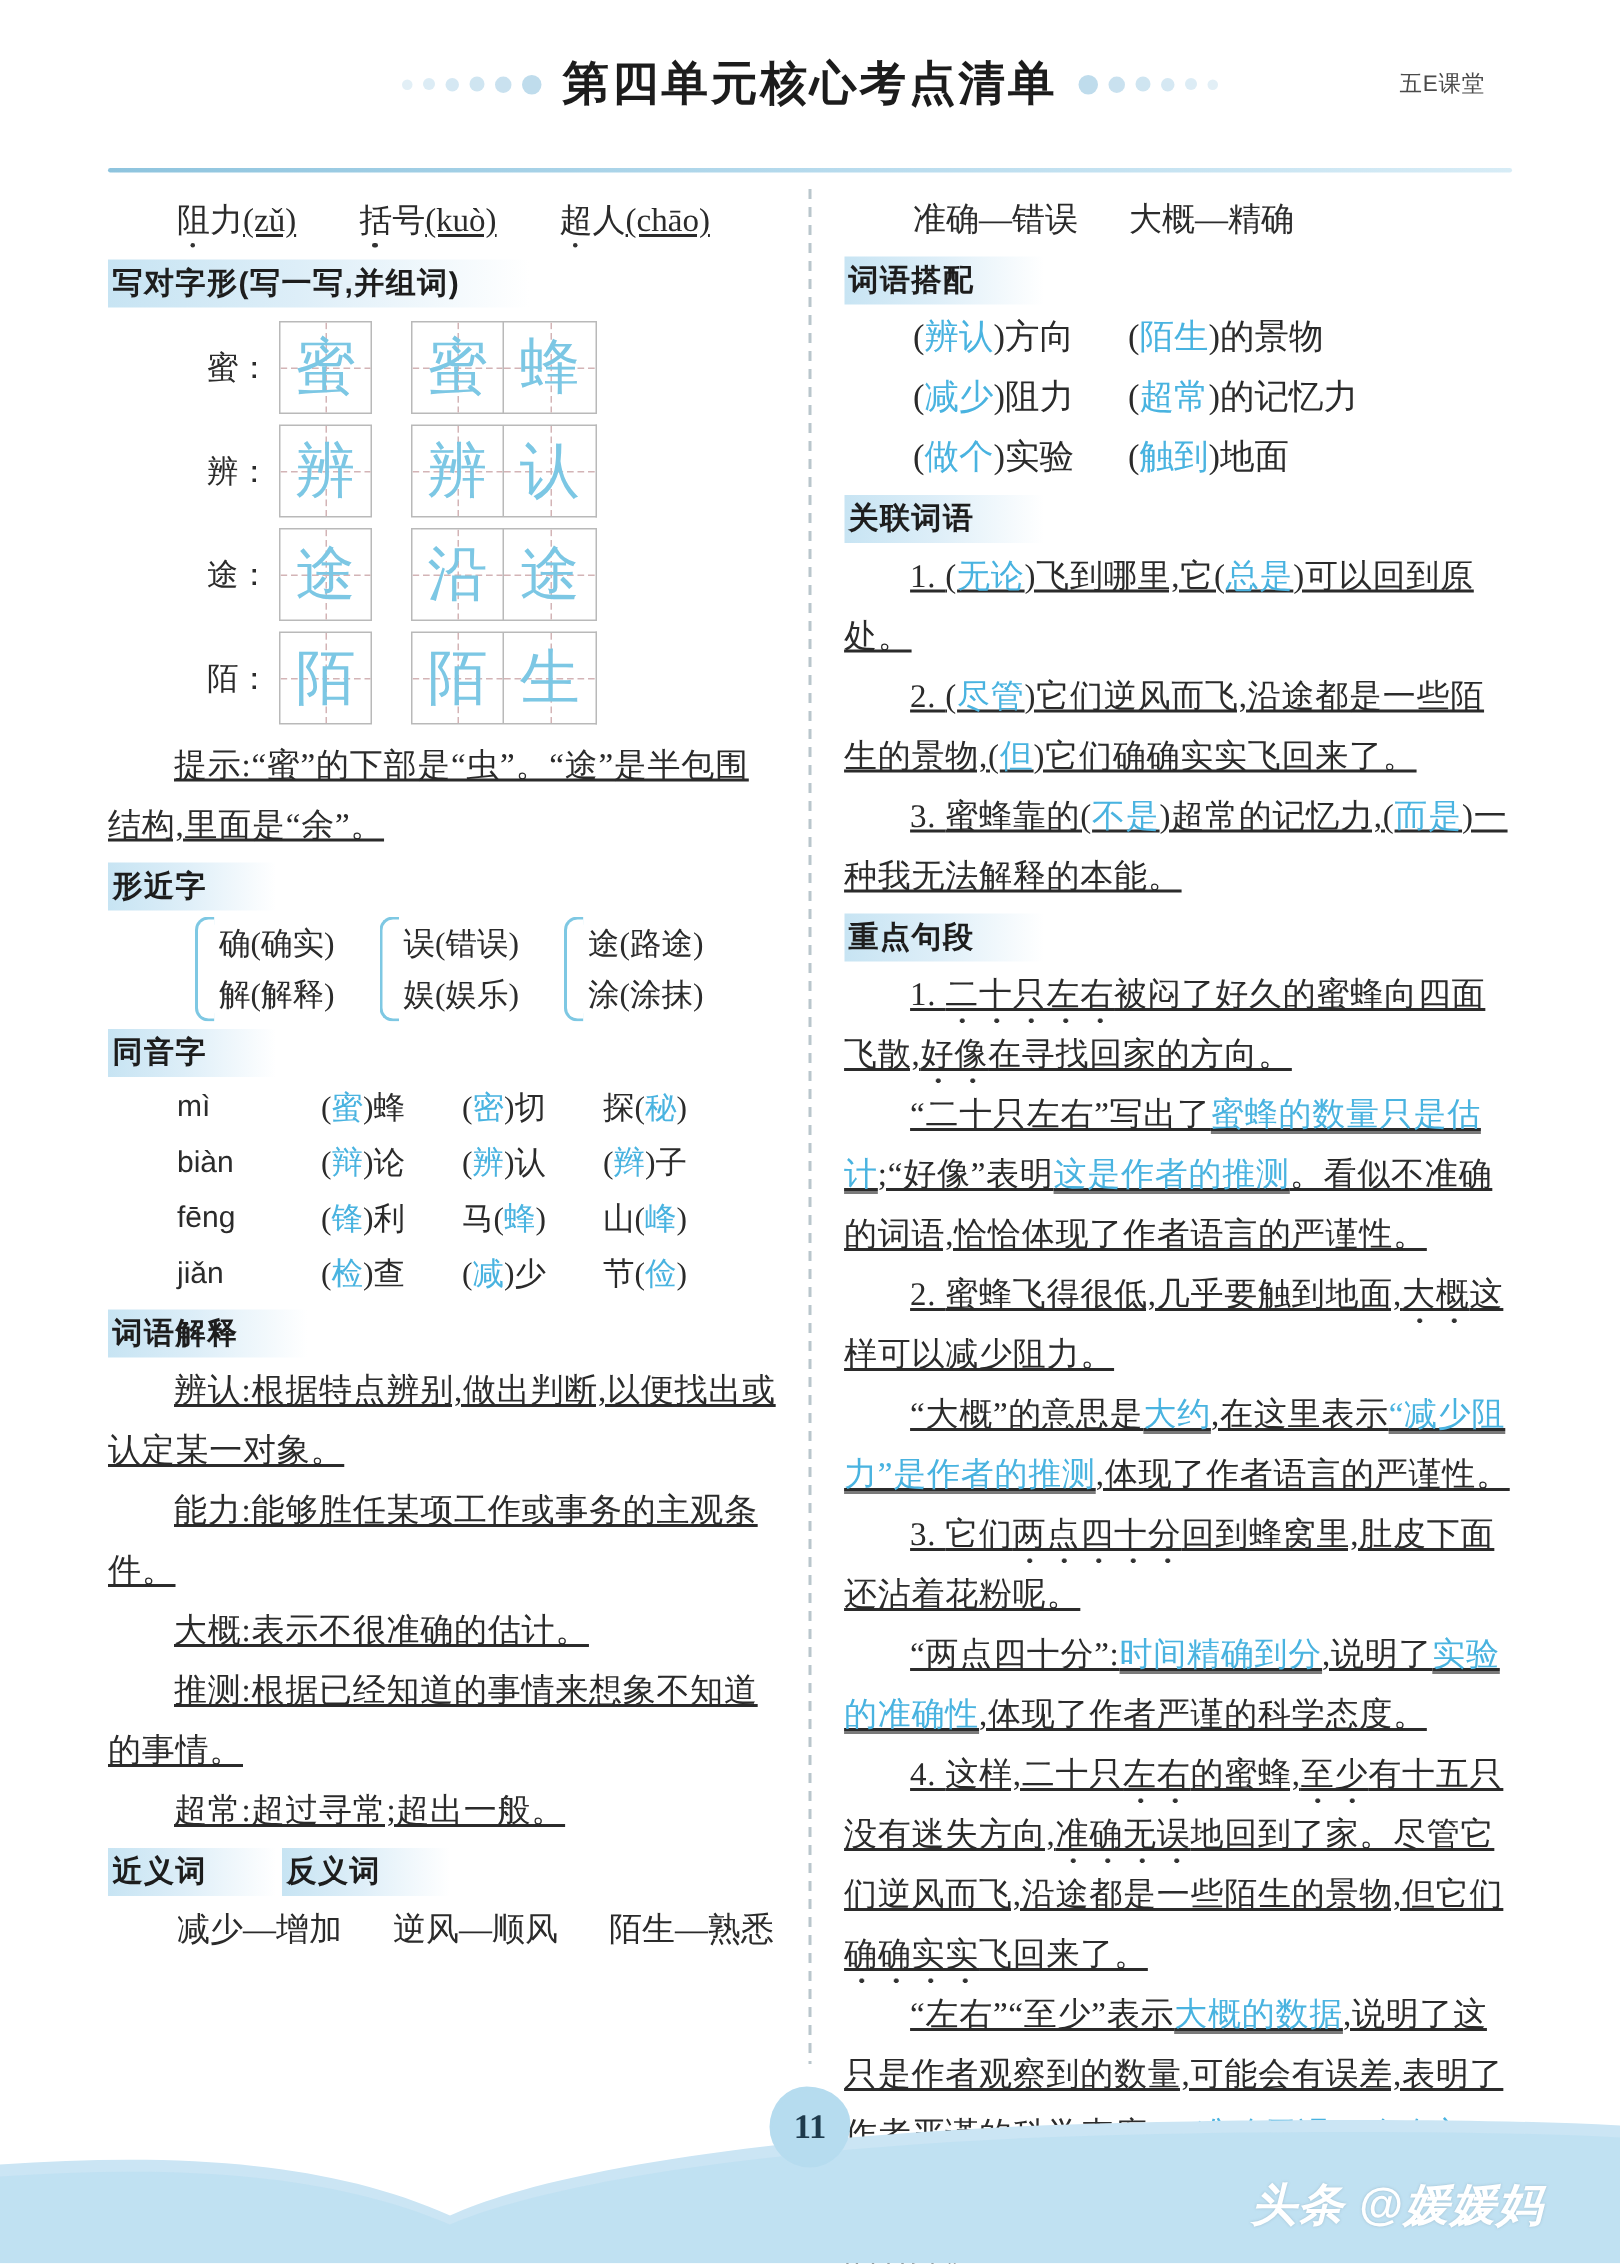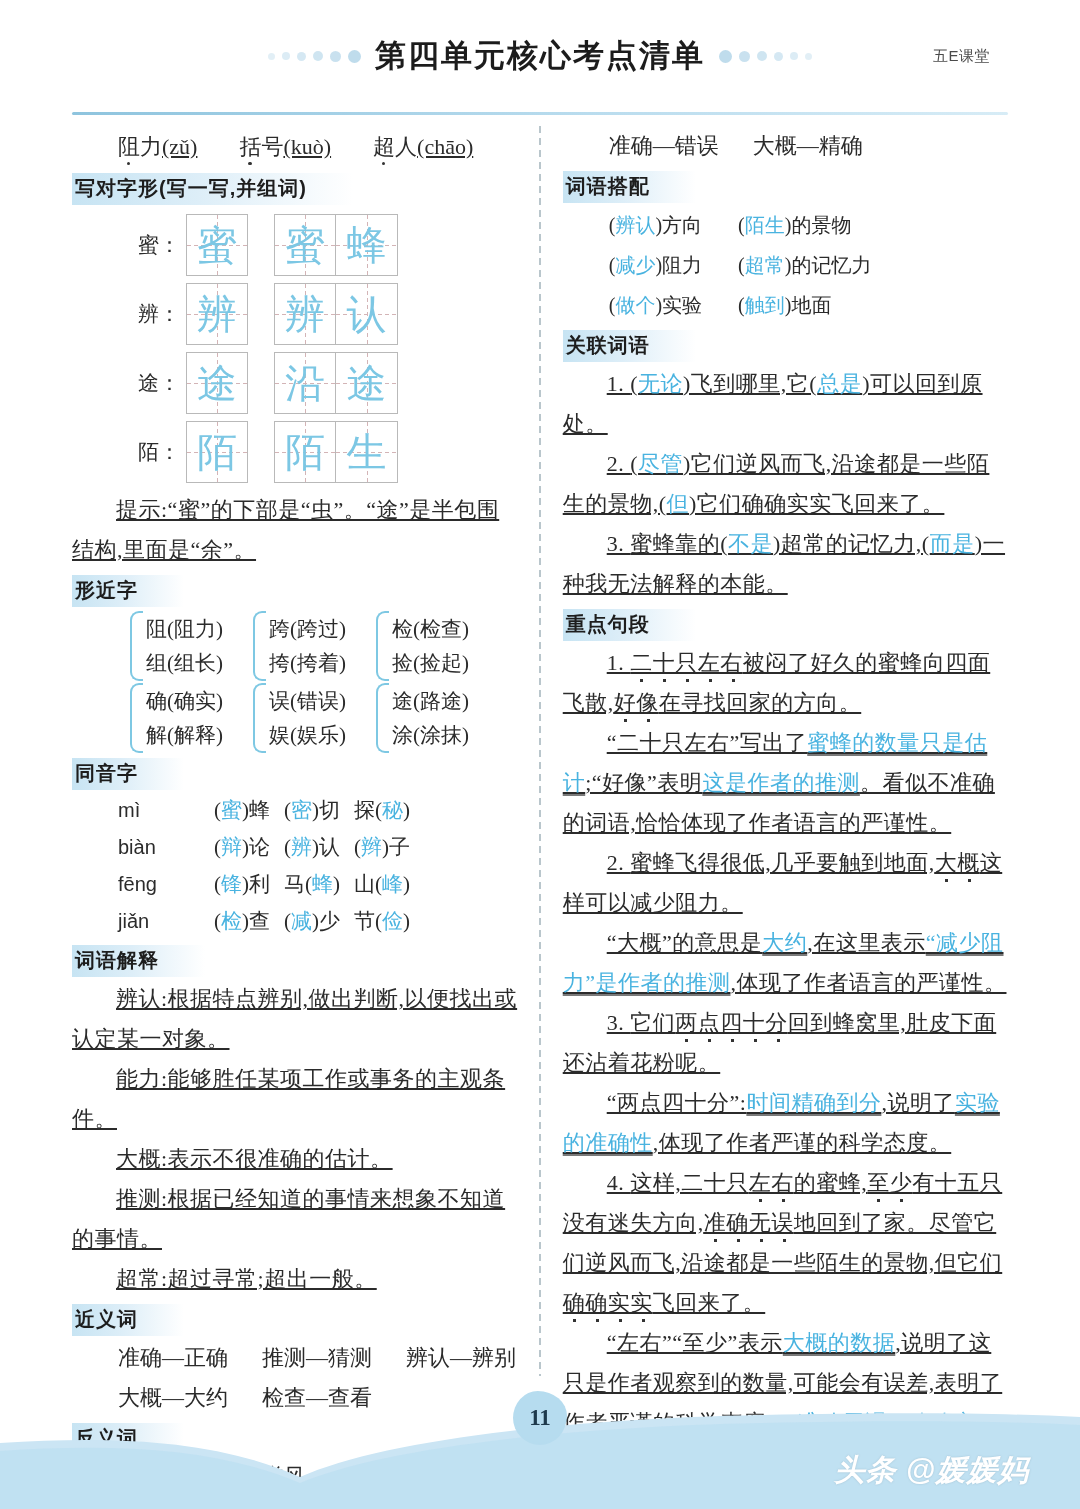--- a/index.html
+++ b/index.html
@@ -117,25 +117,25 @@
   .bgroup{display:flex;align-items:center;}
   .brace{
     width:11px;height:66px;margin-right:3px;
     border:2.5px solid #7ec8e3;border-right:0;
     border-radius:9px 0 0 9px;
   }
   .bitems div{font-size:21px;line-height:34px;white-space:nowrap;}
   
   .ty-row{display:flex;padding-left:46px;font-size:21px;line-height:37px;}
   .ty-py{width:96px;font-family:"Liberation Sans",sans-serif;font-size:20px;}
-  .ty-items{display:flex;gap:14px;}
+  .ty-items{display:flex;gap:38px;}
   
   .pairs{padding-left:46px;font-size:22px;line-height:40px;display:flex;gap:34px;}
   
-  .colloc{padding-left:46px;font-size:20px;line-height:40px;display:flex;gap:36px;}
+  .colloc{padding-left:46px;font-size:23px;line-height:40px;display:flex;gap:36px;}
   
   .footer-wave{
     position:absolute;left:0;bottom:0;width:1080px;height:118px;overflow:hidden;
   }
   .page-badge{
     position:absolute;left:50%;transform:translateX(-50%);bottom:64px;
     width:54px;height:54px;z-index:5;
     display:flex;align-items:center;justify-content:center;
   }
   .page-badge .scallop{
@@ -253,43 +253,20 @@
             <div class="tz">
               <span>生</span>
             </div>
           </div>
         </div>
       </div>
 
     <div class="line indent" style="margin-top:6px;">提示:“蜜”的下部是“虫”。“途”是半包围结构,里面是“余”。</div>
 
     <div class="sect-head">形近字</div>
-    <div id="braceWrap1" class="brace-wrap">
-        <div class="bgroup">
-          <div class="brace"></div>
-          <div class="bitems">
-            <div>阻(阻力)</div>
-            <div>组(组长)</div>
-          </div>
-        </div>
-        <div class="bgroup">
-          <div class="brace"></div>
-          <div class="bitems">
-            <div>跨(跨过)</div>
-            <div>挎(挎着)</div>
-          </div>
-        </div>
-        <div class="bgroup">
-          <div class="brace"></div>
-          <div class="bitems">
-            <div>检(检查)</div>
-            <div>捡(捡起)</div>
-          </div>
-        </div>
-      </div>
     <div id="braceWrap2" class="brace-wrap">
         <div class="bgroup">
           <div class="brace"></div>
           <div class="bitems">
             <div>确(确实)</div>
             <div>解(解释)</div>
           </div>
         </div>
         <div class="bgroup">
           <div class="brace"></div>
@@ -346,31 +323,20 @@
     <div class="sect-head">词语解释</div>
     <div id="defsList">
         <div class="line indent">辨认:根据特点辨别,做出判断,以便找出或认定某一对象。</div>
         <div class="line indent">能力:能够胜任某项工作或事务的主观条件。</div>
         <div class="line indent">大概:表示不很准确的估计。</div>
         <div class="line indent">推测:根据已经知道的事情来想象不知道的事情。</div>
         <div class="line indent">超常:超过寻常;超出一般。</div>
       </div>
 
     <div class="sect-head">近义词</div>
-    <div id="synRows">
-        <div class="pairs">
-          <span>准确—正确</span>
-          <span>推测—猜测</span>
-          <span>辨认—辨别</span>
-        </div>
-        <div class="pairs">
-          <span>大概—大约</span>
-          <span>检查—查看</span>
-        </div>
-      </div>
 
     <div class="sect-head">反义词</div>
     <div id="antRows">
         <div class="pairs">
           <span>减少—增加</span>
           <span>逆风—顺风</span>
           <span>陌生—熟悉</span>
         </div>
       </div>
   </div>

